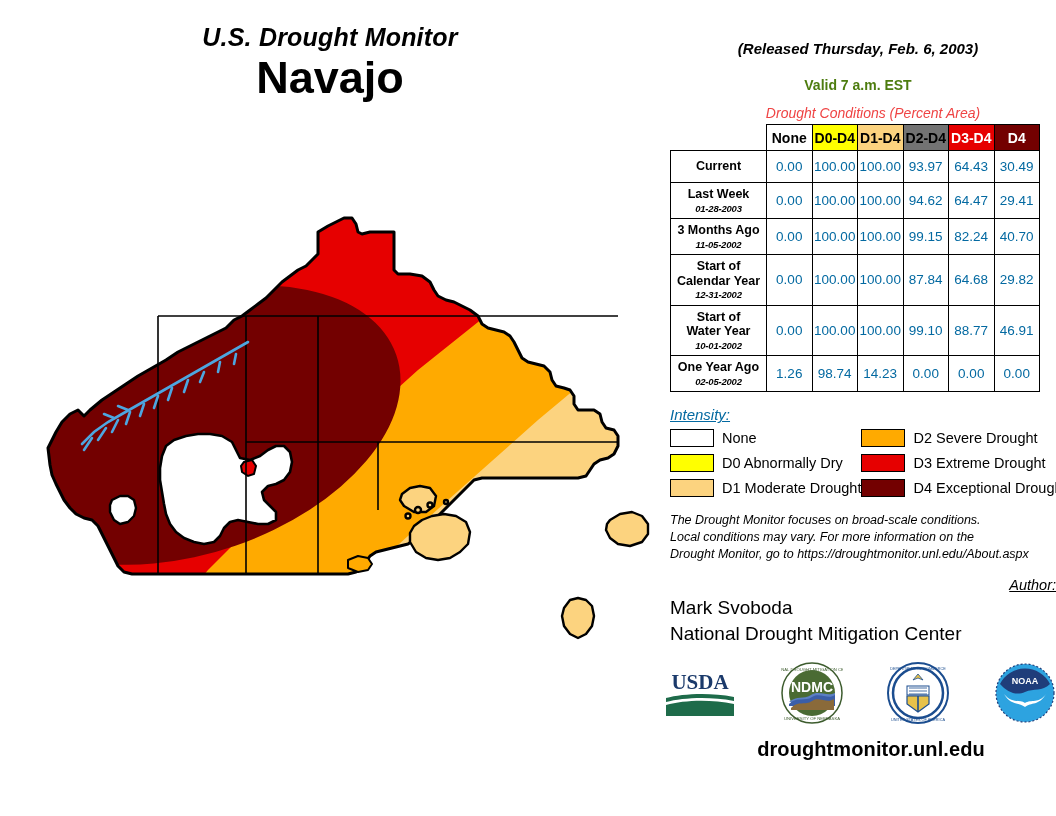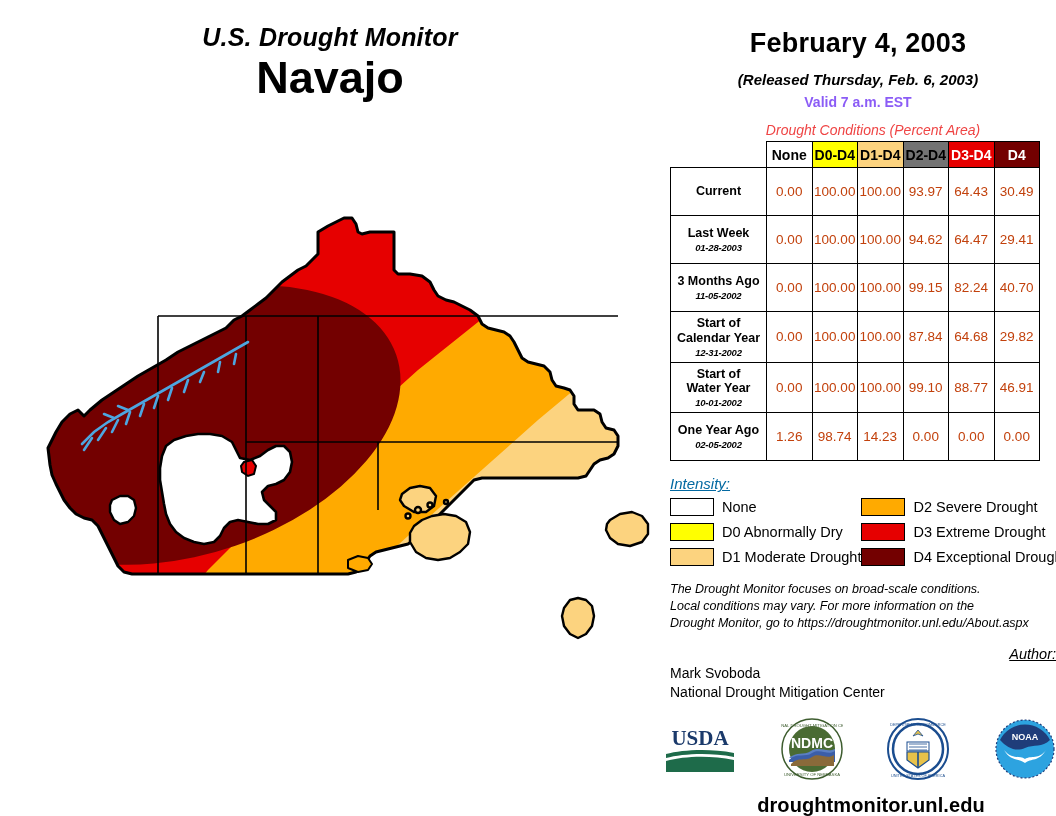--- a/index.html
+++ b/index.html
@@ -26,21 +26,21 @@
   
   #map-wrap { position:absolute; left:18px; top:170px; width:640px; height:540px; }
   #map-svg { display:block; width:640px; height:540px; }
 
   
   #right-col { position:absolute; left:660px; top:0; width:396px; height:816px; }
 
   #date-block { text-align:center; padding-top:28px; }
   #date-main { font-size:27px; font-weight:bold; color:#000; letter-spacing:.2px; }
   #date-released { font-size:15px; font-weight:bold; font-style:italic; color:#000; margin-top:12px; }
-  #date-valid { font-size:14px; font-weight:bold; color:#8b5cf6; margin-top:6px; }
+  #date-valid { font-size:14px; font-weight:bold; color:#4d7c0f; margin-top:20px; }
 
   #table-caption {
     text-align:center; font-size:14px; font-style:italic; color:#ef4444;
     margin-top:12px; margin-bottom:3px; padding-left:30px;
   }
 
   
   #stats-table {
     border-collapse: collapse;
     margin-left: 10px;
@@ -60,21 +60,21 @@
   #stats-table th.hdr-d4   { background:#730000; color:#ffffff; }
   #stats-table td.rowlabel {
     text-align:center; font-size:12.5px; font-weight:bold; color:#000;
     padding:4px 2px; line-height:1.18;
   }
   #stats-table td.rowlabel .sub {
     display:block; font-size:9.5px; font-weight:bold; font-style:italic;
     margin-top:1px; letter-spacing:-0.2px;
   }
   #stats-table td.val {
-    text-align:center; font-size:13.5px; color:#c2410c; padding:16px 1px;
+    text-align:center; font-size:13.5px; color:#0369a1; padding:8px 1px;
   }
   .col-label { width:96px; }
   .col-v { width:45.5px; }
 
   
   #legend { margin-top:14px; padding-left:10px; }
   #legend-title {
     font-size:15px; font-style:italic; font-weight:normal; color:#0369a1;
     text-decoration:underline; margin-bottom:5px;
   }
@@ -88,21 +88,21 @@
   
   #disclaimer {
     margin-top:14px; padding-left:10px;
     font-size:12.5px; font-style:italic; color:#000; line-height:1.35;
   }
   #author-block { margin-top:14px; padding-left:10px; }
   #author-title {
     font-size:14.5px; font-style:italic; color:#000;
     text-decoration:underline; margin-bottom:2px;text-align:right;
   }
-  .author-line { font-size:14px; color:#000; line-height:1.35; }
+  .author-line { font-size:19px; color:#000; line-height:1.35; }
 
   
   #logos {
     margin-top:16px; padding-left:4px;
     display:flex; align-items:center; justify-content:space-between; gap:26px;
   }
   .logo { flex:0 0 auto; }
   #site-url {
     text-align:center; font-size:20px; font-weight:bold; color:#000;
     margin-top:10px; padding-left:26px; letter-spacing:.1px;
@@ -257,21 +257,20 @@
 
       <g fill="#ffaa00" stroke="#000000" stroke-width="2" stroke-linejoin="round">
         <path d="M 330,390 L 340,386 L 350,388 L 354,394 L 350,400 L 340,402 L 330,398 Z"></path>
       </g>
     </svg>
   </div>
 
   <div id="right-col">
 
     <div id="date-block">
-      <div id="date-main">February 4, 2003</div>
       <div id="date-released">(Released Thursday, Feb. 6, 2003)</div>
       <div id="date-valid">Valid 7 a.m. EST</div>
     </div>
 
     <div id="table-caption">Drought Conditions (Percent Area)</div>
 
     <table id="stats-table">
       <colgroup>
         <col class="col-label">
           <col class="col-v">

